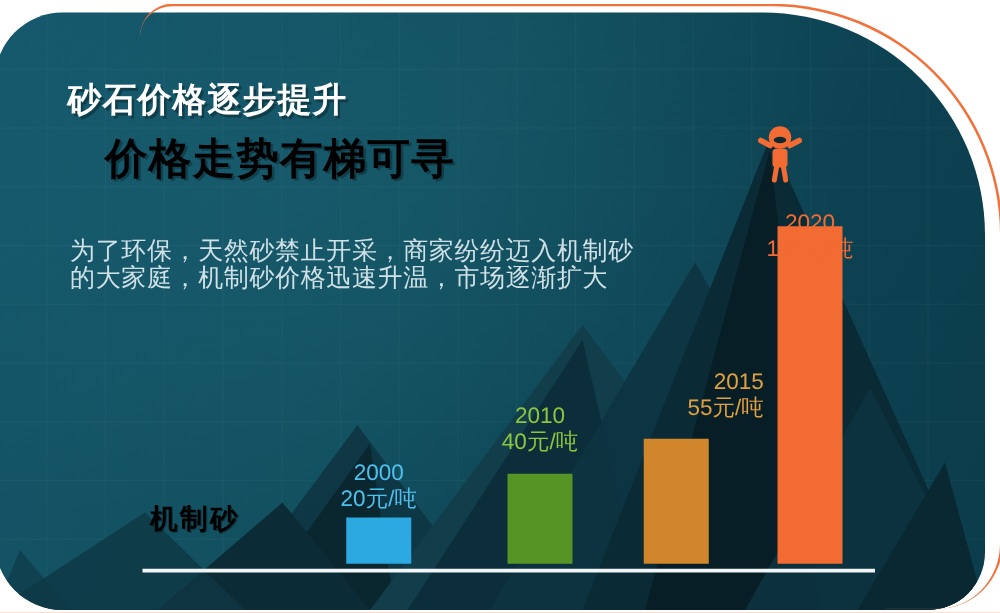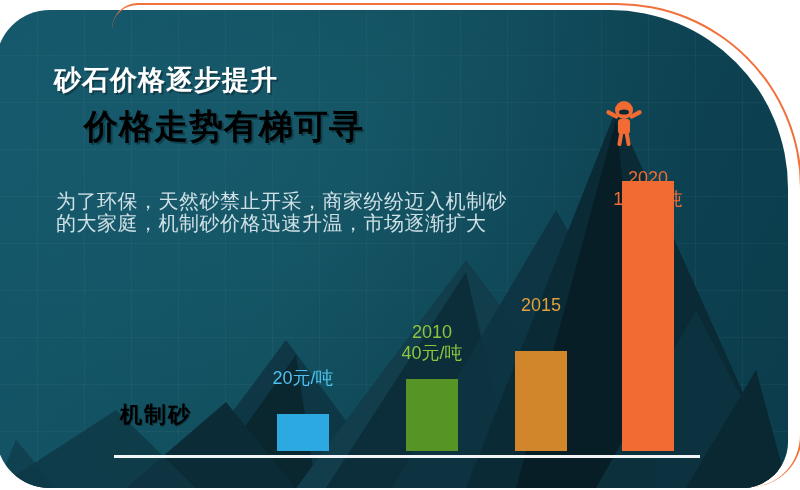--- a/index.html
+++ b/index.html
@@ -131,32 +131,34 @@
     <rect x="2" y="12" width="13" height="4.4" rx="2.2" fill="#F26B33" transform="rotate(28 8 14)"></rect>
     <rect x="25" y="12" width="13" height="4.4" rx="2.2" fill="#F26B33" transform="rotate(-28 32 14)"></rect>
     <rect x="14.5" y="32" width="4" height="14" rx="1.8" fill="#F26B33" transform="rotate(10 16 38)"></rect>
     <rect x="21.5" y="32" width="4" height="14" rx="1.8" fill="#F26B33" transform="rotate(-10 24 38)"></rect>
   </svg>
 
   <div class="axis"></div>
 
   <div class="bar" style="left:277px;width:52px;height:37px;background:#2BA9E0;"></div>
   <div class="bar-label" style="left:233px;top:368px;color:#4FC0EE;">
+    <div>2000</div>
     <div>20元/吨</div>
   </div>
 
   <div class="bar" style="left:406px;width:52px;height:72px;background:#569425;"></div>
   <div class="bar-label" style="left:362px;top:322px;color:#8CC63E;">
     <div>2010</div>
     <div>40元/吨</div>
   </div>
 
   <div class="bar" style="left:515px;width:52px;height:100px;background:#D2862B;"></div>
-  <div class="bar-label" style="left:471px;top:295px;color:#E0A040;">
+  <div class="bar-label" style="left:471px;top:295px;color:#E0A040;text-align:right;">
     <div>2015</div>
+    <div>55元/吨</div>
   </div>
 
   <div class="bar" style="left:622px;width:52px;height:270px;background:#F26B33;"></div>
   <div class="bar-label" style="left:578px;top:168px;color:#F26B33;">
     <div>2020</div>
     <div>115元/吨</div>
   </div>
 
 </div>
 

